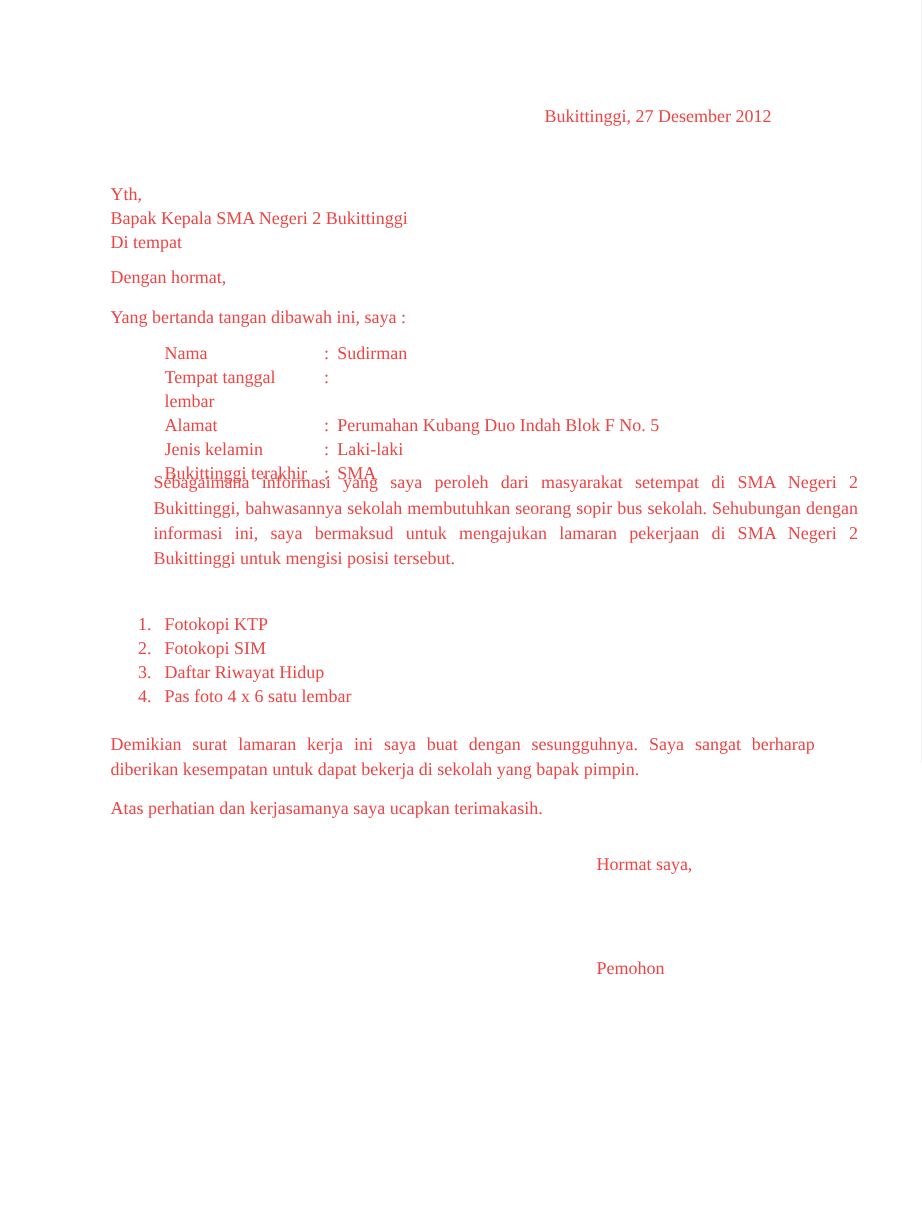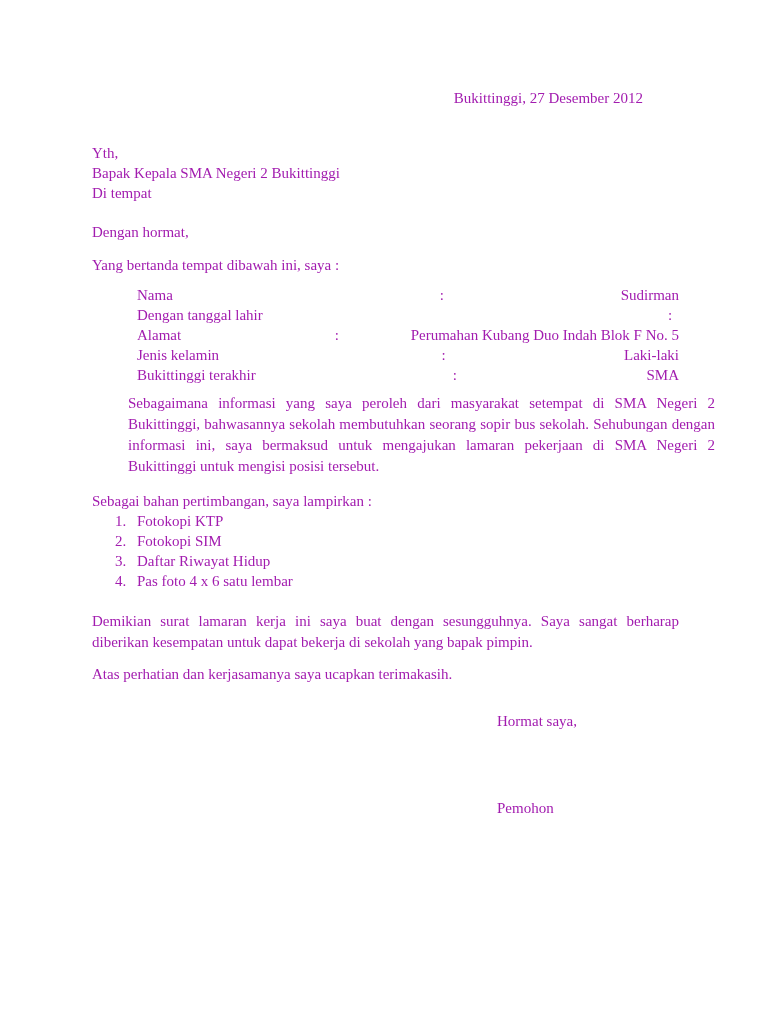--- a/index.html
+++ b/index.html
@@ -5,44 +5,44 @@
   * { margin: 0; padding: 0; box-sizing: border-box; }
   html, body { background: #e8e8e8; }
   .page {
     position: relative;
     width: 768px;
     height: 1024px;
     margin: 0 auto;
     background: #ffffff;
     font-family: "Liberation Serif", "DejaVu Serif", serif;
     font-size: 15px;
-    color: #a21caf;
+    color: #ef4444;
     overflow: hidden;
   }
   .content {
     position: absolute;
     left: 92px;
     top: 0;
     width: 587px;
     height: 100%;
   }
   .abs { position: absolute; }
   .date-line {
     top: 88px;
     left: 0;
     width: 100%;
     text-align: right;
     padding-right: 36px;
     line-height: 20px;
   }
-  .recipient { top: 143px; left: 0; line-height: 20px; }
+  .recipient { top: 153px; left: 0; line-height: 20px; }
   .salutation { top: 222px; left: 0; line-height: 20px; text-align: center; }
   .intro-line { top: 255px; left: 0; line-height: 20px; }
   .details { top: 285px; left: 0; width: 100%; line-height: 20px; }
-  .details-row { display: flex; justify-content: space-between; }
+  .details-row { display: flex; }
   .detail-label { width: 133px; margin-left: 45px; flex: none; }
   .detail-sep { width: 11px; flex: none; }
   .para { left: 0; width: 100%; text-align: justify; line-height: 21px; }
   .para-1 { top: 393px; margin-left: 36px; }
   .attach-intro { top: 491px; left: 0; line-height: 20px; }
   .attach-list { top: 511px; left: 0; line-height: 20px; }
   .attach-item { display: flex; }
   .attach-num { width: 22px; margin-left: 23px; flex: none; }
   .para-2 { top: 611px; }
   .para-3 { top: 664px; left: 0; line-height: 20px; }
@@ -58,30 +58,30 @@
     <div class="abs date-line">Bukittinggi, 27 Desember 2012</div>
 
     <div class="abs recipient">
       <div>Yth,</div>
       <div>Bapak Kepala SMA Negeri 2 Bukittinggi</div>
       <div>Di tempat</div>
     </div>
 
     <div class="abs salutation">Dengan hormat,</div>
 
-    <div class="abs intro-line">Yang bertanda tempat dibawah ini, saya :</div>
+    <div class="abs intro-line">Yang bertanda tangan dibawah ini, saya :</div>
 
     <div class="abs details">
       <div class="details-row">
         <span class="detail-label">Nama</span>
         <span class="detail-sep">:</span>
         <span class="detail-value">Sudirman</span>
       </div>
       <div class="details-row">
-        <span class="detail-label">Dengan tanggal lahir</span>
+        <span class="detail-label">Tempat tanggal lembar</span>
         <span class="detail-sep">:</span>
       </div>
       <div class="details-row">
         <span class="detail-label">Alamat</span>
         <span class="detail-sep">:</span>
         <span class="detail-value">Perumahan Kubang Duo Indah Blok F No. 5</span>
       </div>
       <div class="details-row">
         <span class="detail-label">Jenis kelamin</span>
         <span class="detail-sep">:</span>
@@ -89,21 +89,20 @@
       </div>
       <div class="details-row">
         <span class="detail-label">Bukittinggi terakhir</span>
         <span class="detail-sep">:</span>
         <span class="detail-value">SMA</span>
       </div>
     </div>
 
     <div class="abs para para-1">Sebagaimana informasi yang saya peroleh dari masyarakat setempat di SMA Negeri 2 Bukittinggi, bahwasannya sekolah membutuhkan seorang sopir bus sekolah. Sehubungan dengan informasi ini, saya bermaksud untuk mengajukan lamaran pekerjaan di SMA Negeri 2 Bukittinggi untuk mengisi posisi tersebut.</div>
 
-    <div class="abs attach-intro">Sebagai bahan pertimbangan, saya lampirkan :</div>
 
     <div class="abs attach-list">
       <div class="attach-item">
         <span class="attach-num">1.</span>
         <span>Fotokopi KTP</span>
       </div>
       <div class="attach-item">
         <span class="attach-num">2.</span>
         <span>Fotokopi SIM</span>
       </div>

